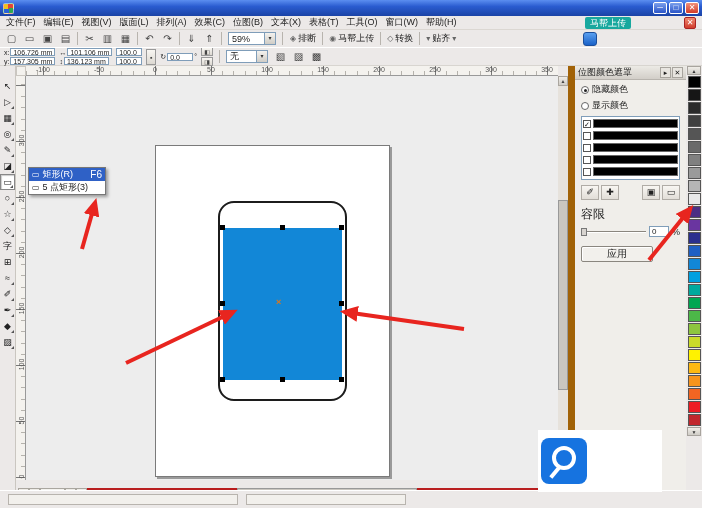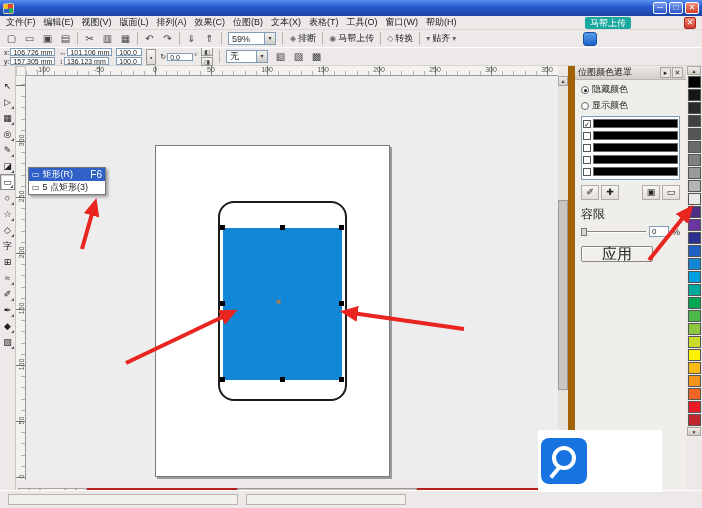--- a/index.html
+++ b/index.html
@@ -88,21 +88,21 @@
   .dk-tools{display:flex;align-items:center;gap:2px;margin:5px 6px 0;}
   .dk-tool{width:18px;height:15px;border:1px solid #b0aca6;background:linear-gradient(#f8f6f2,#e2ded8);font-size:9px;line-height:13px;text-align:center;}
   .dk-spacer{flex:1;}
   .tol-label{margin:6px 6px 0;font-size:12px;}
   .tol-row{display:flex;align-items:center;gap:3px;margin:3px 6px 0;}
   .slider{flex:1;height:8px;position:relative;}
   .groove{position:absolute;left:0;right:0;top:3px;height:2px;background:#8a867f;border-bottom:1px solid #fff;}
   .thumb{position:absolute;left:0;top:0;width:6px;height:8px;background:#d8d4cf;border:1px solid #777;}
   .tol-box{width:20px;height:11px;background:#fff;border:1px solid #7f9db9;font-size:8px;line-height:10px;padding-left:2px;}
   .tol-unit{font-size:9px;}
-  .apply-btn{margin:9px 6px 0;width:72px;height:16px;background:#f2f0ec;border:1px solid #8a867f;border-radius:2px;box-shadow:inset 1px 1px 0 #fff;font-size:15px;line-height:14px;text-align:center;}
+  .apply-btn{margin:9px 6px 0;width:72px;height:16px;background:#f2f0ec;border:1px solid #8a867f;border-radius:2px;box-shadow:inset 1px 1px 0 #fff;font-size:10px;line-height:14px;text-align:center;}
 
   
   .palette{position:absolute;right:0;top:66px;width:16px;display:flex;flex-direction:column;align-items:center;z-index:4;}
   .pal-arrow{width:14px;height:9px;background:linear-gradient(#f0ede8,#cfccc6);border:1px solid #a8a49e;font-size:5px;line-height:8px;text-align:center;color:#333;margin-bottom:1px;}
   .swatch{width:13px;height:12px;border:1px solid #555;margin-bottom:1px;flex:none;}
 
   
   .statusbar{position:absolute;left:0;top:490px;right:0;height:18px;background:#ece9e8;border-top:1px solid #fff;z-index:6;}
   .status-panel{position:absolute;top:3px;height:11px;border:1px solid #b8b4ae;background:#f2f0ec;}
 

